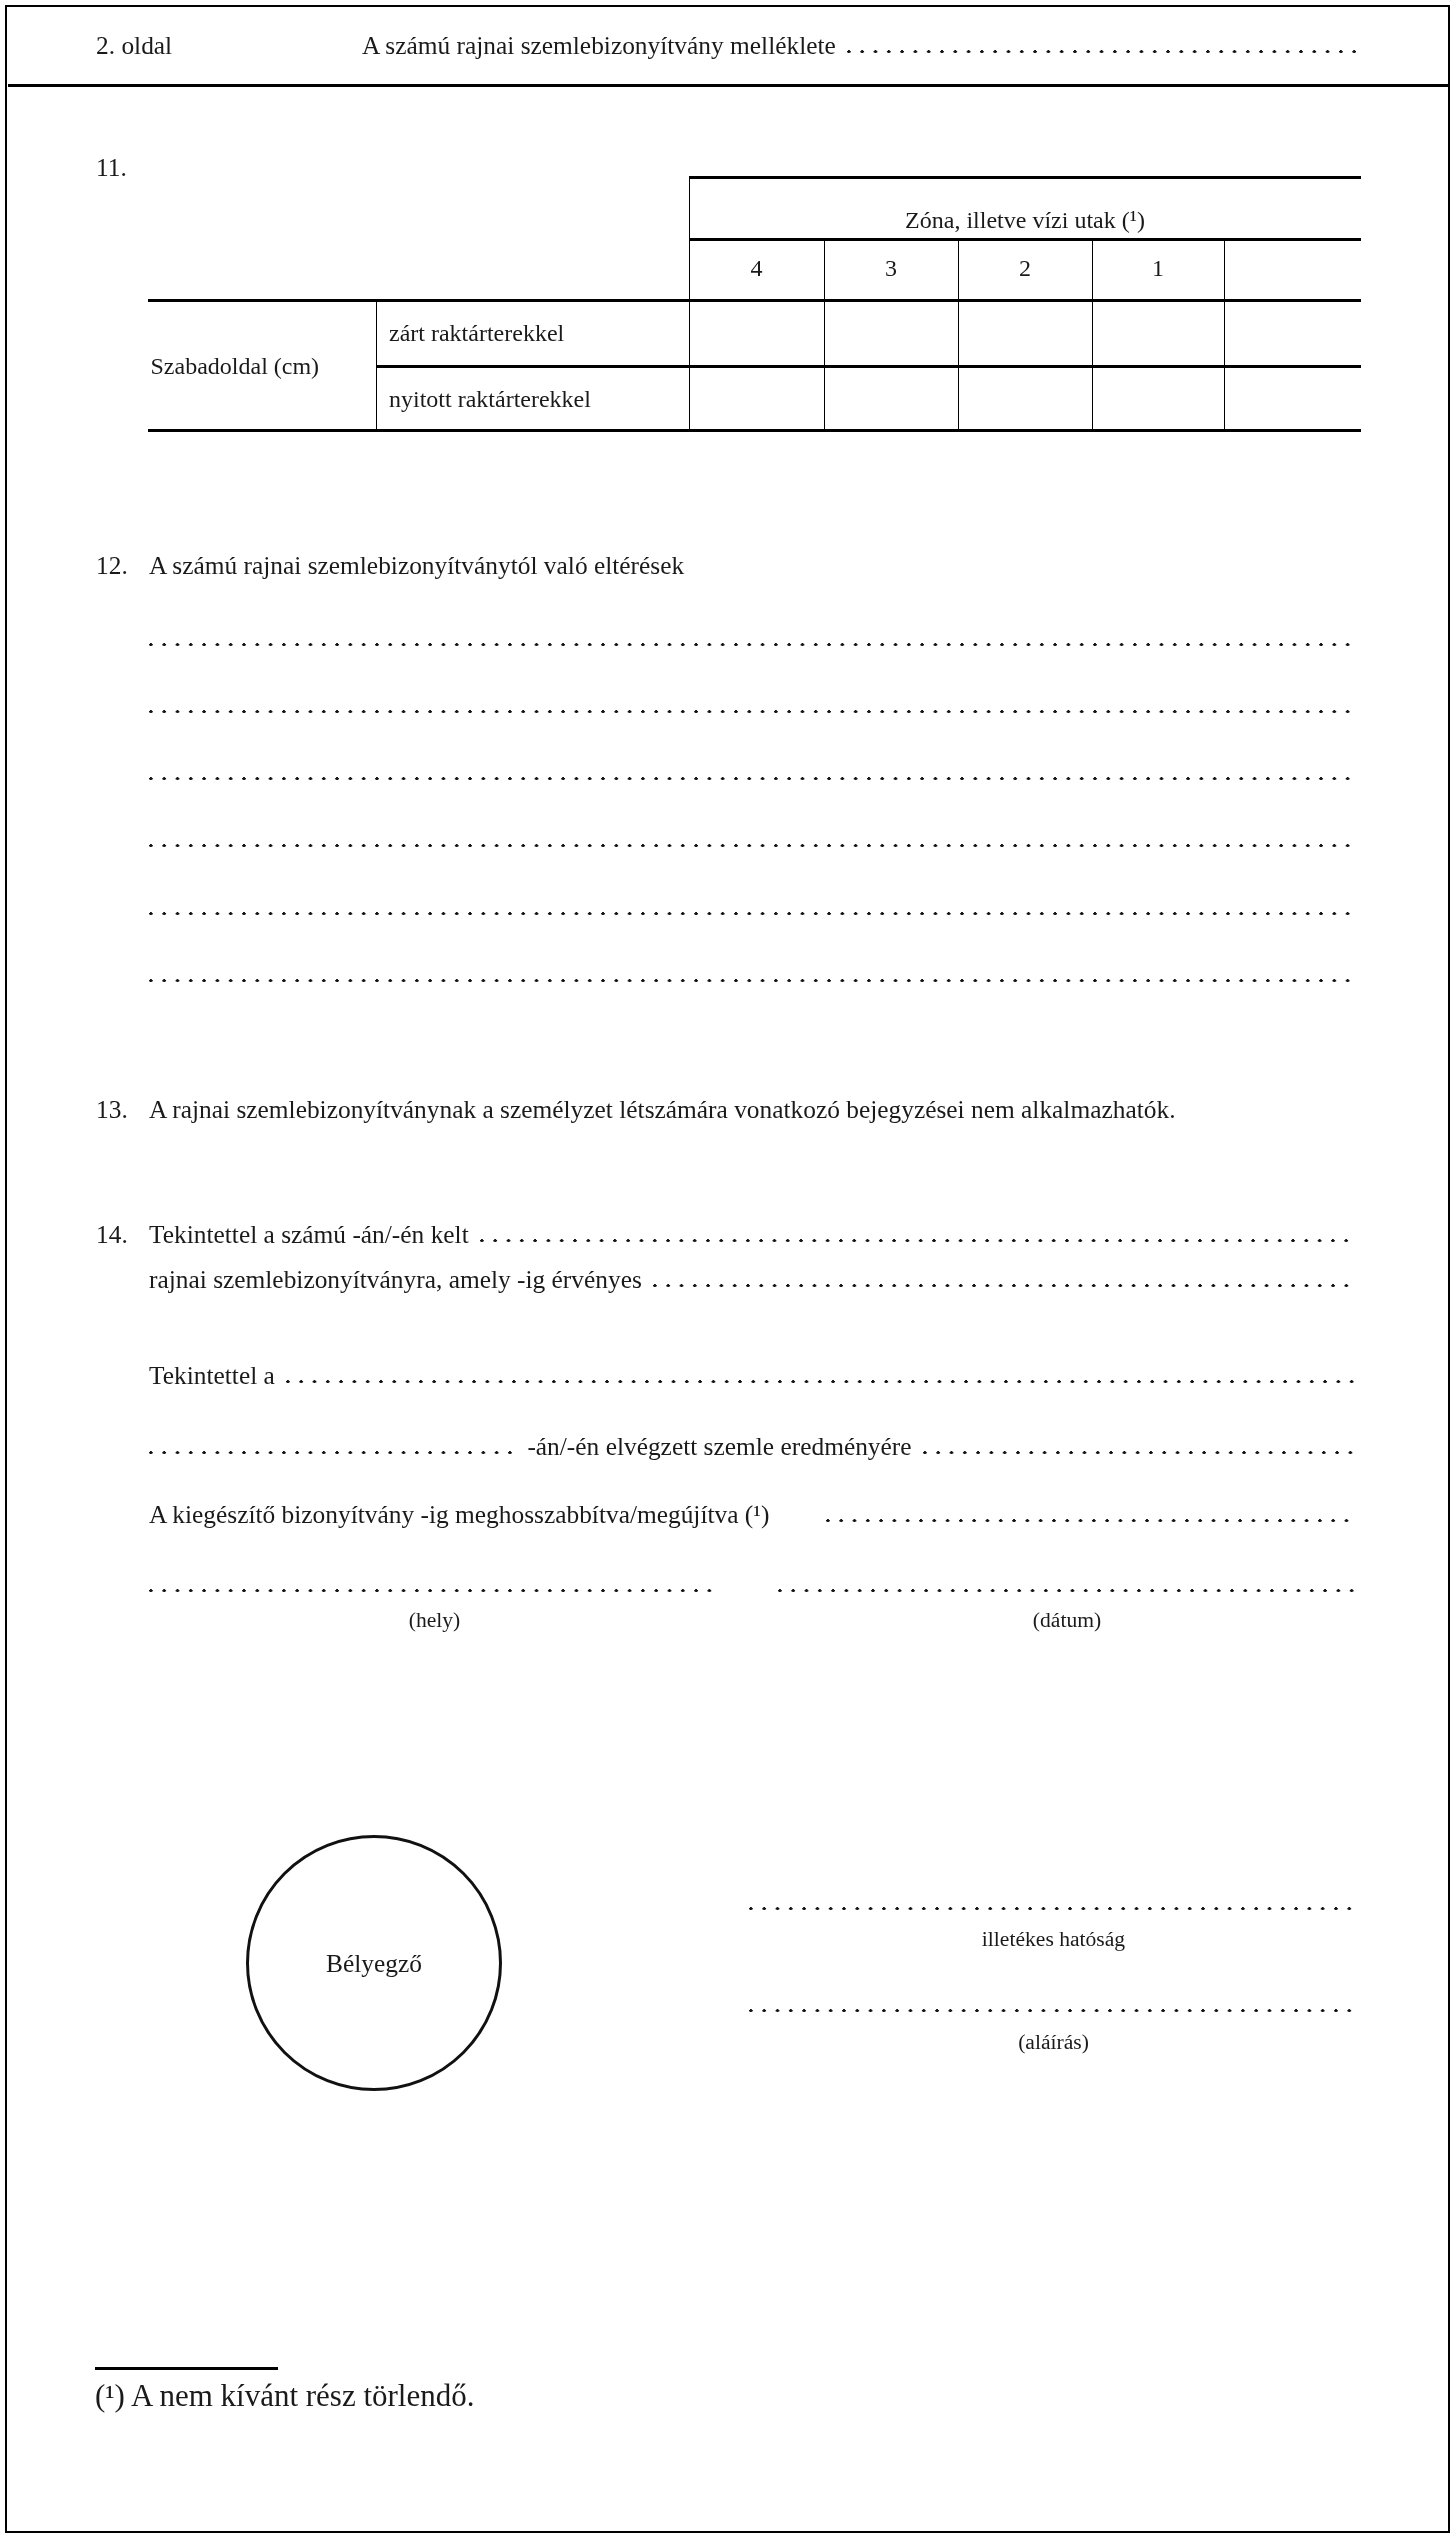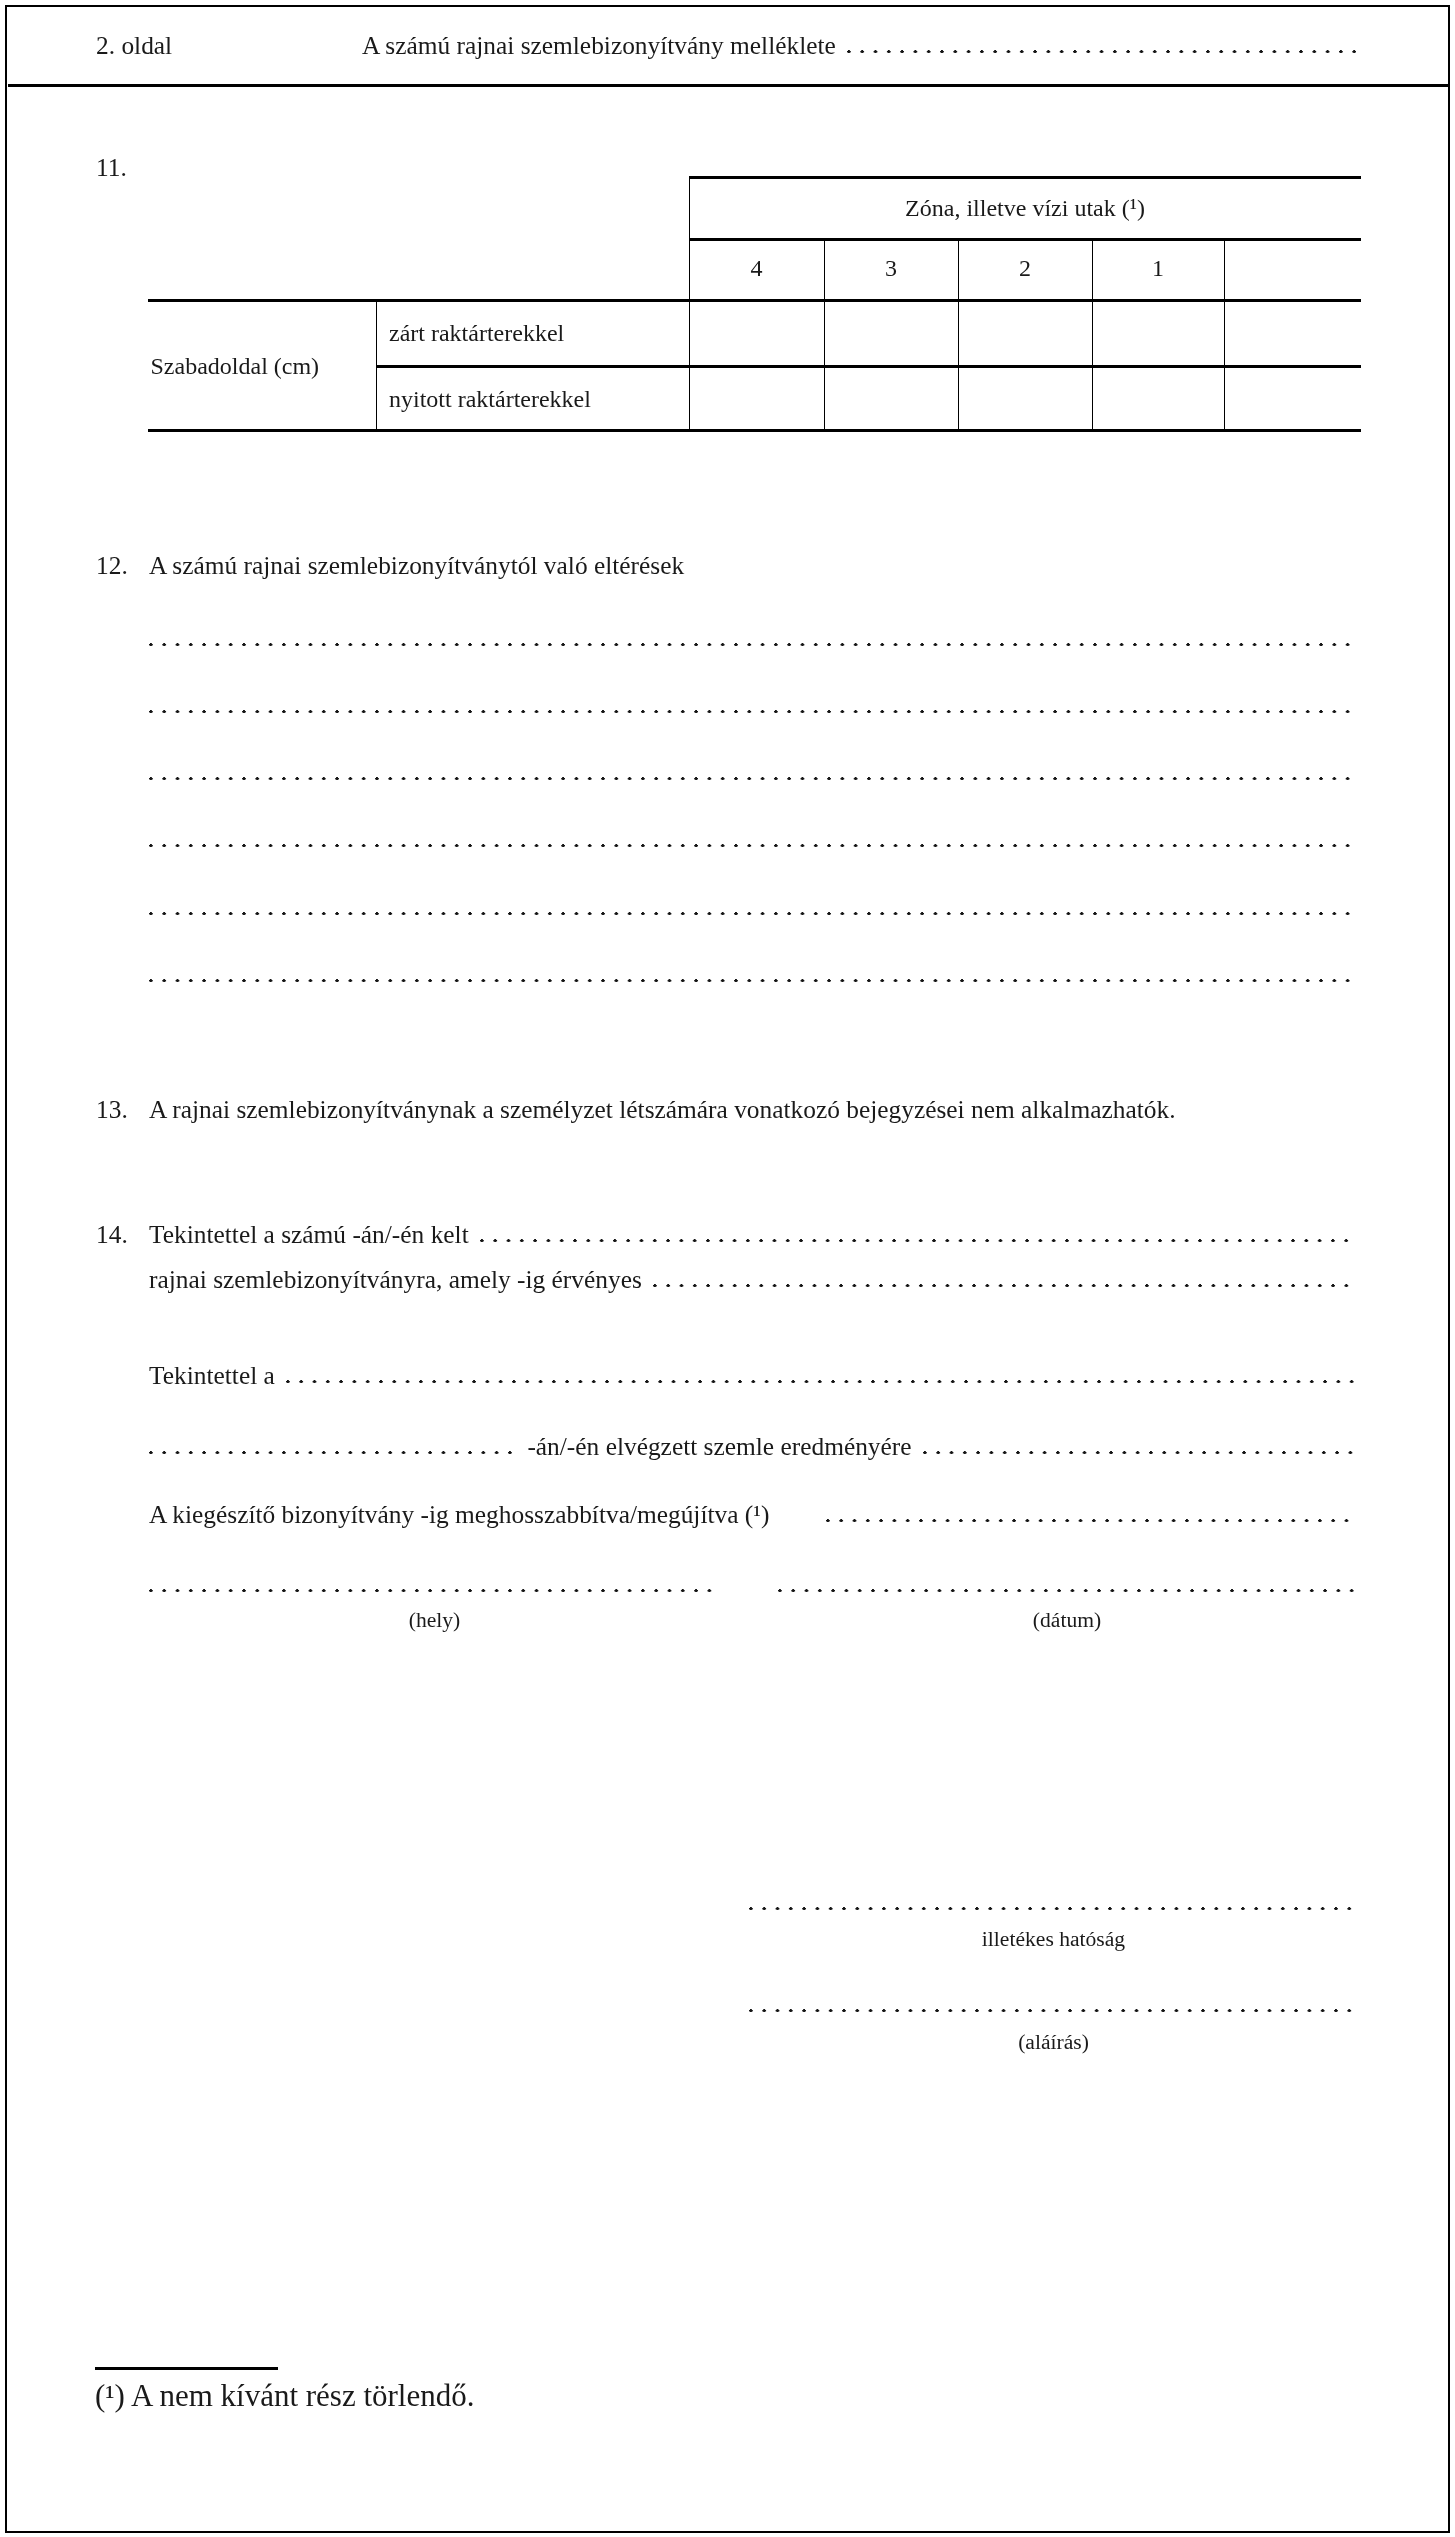--- a/index.html
+++ b/index.html
@@ -75,21 +75,21 @@
     <div class="tl h" style="left:228px;top:189px;width:985px;"></div>
     <div class="tl h" style="left:0;top:253px;width:1213px;"></div>
 
     <div class="tl v" style="left:541px;top:0;height:256px;"></div>
     <div class="tl v" style="left:228px;top:123px;height:133px;"></div>
     <div class="tl v" style="left:676px;top:62px;height:194px;"></div>
     <div class="tl v" style="left:810px;top:62px;height:194px;"></div>
     <div class="tl v" style="left:944px;top:62px;height:194px;"></div>
     <div class="tl v" style="left:1076px;top:62px;height:194px;"></div>
 
-    <div class="tcell center" style="left:541px;top:4px;width:672px;height:57px;text-align:right;">Zóna, illetve vízi utak (¹)</div>
+    <div class="tcell center" style="left:541px;top:16px;width:672px;height:57px;text-align:right;">Zóna, illetve vízi utak (¹)</div>
     <div class="tcell center" style="left:541px;top:63px;width:135px;height:59px;">4</div>
     <div class="tcell center" style="left:676px;top:63px;width:134px;height:59px;">3</div>
     <div class="tcell center" style="left:810px;top:63px;width:134px;height:59px;">2</div>
     <div class="tcell center" style="left:944px;top:63px;width:132px;height:59px;">1</div>
     <div class="tcell" style="left:1076px;top:63px;width:136px;height:59px;"></div>
     <div class="tcell" style="left:2.5px;top:126px;width:222px;height:128px;">Szabadoldal (cm)</div>
     <div class="tcell" style="left:241px;top:126px;width:298px;height:63px;">zárt raktárterekkel</div>
     <div class="tcell" style="left:241px;top:192px;width:298px;height:62px;">nyitott raktárterekkel</div>
   </div>
 
@@ -126,20 +126,23 @@
   <div class="flexline" style="left:149px;top:1498px;width:1206px;gap:45px;">
     <span class="label">A kiegészítő bizonyítvány -ig meghosszabbítva/megújítva (¹)</span>
     <span class="leader dots"></span>
   </div>
 
   <div class="dotline dots" style="left:149px;top:1587px;width:571px;"></div>
   <div class="dotline dots" style="left:778px;top:1587px;width:578px;"></div>
   <div class="sig-label" style="left:149px;top:1607px;width:571px;">(hely)</div>
   <div class="sig-label" style="left:778px;top:1607px;width:578px;">(dátum)</div>
 
+  <div class="stamp-circle">
+    <span>Bélyegző</span>
+  </div>
 
   <div class="dotline dots" style="left:749px;top:1905px;width:609px;"></div>
   <div class="sig-label" style="left:749px;top:1926px;width:609px;">illetékes hatóság</div>
   <div class="dotline dots" style="left:749px;top:2007px;width:609px;"></div>
   <div class="sig-label" style="left:749px;top:2029px;width:609px;">(aláírás)</div>
 
   <div class="footnote-rule"></div>
   <div class="txt" style="left:95px;top:2381px;font-size:31px;line-height:29px;">(¹) A nem kívánt rész törlendő.</div>
 </div>
 

